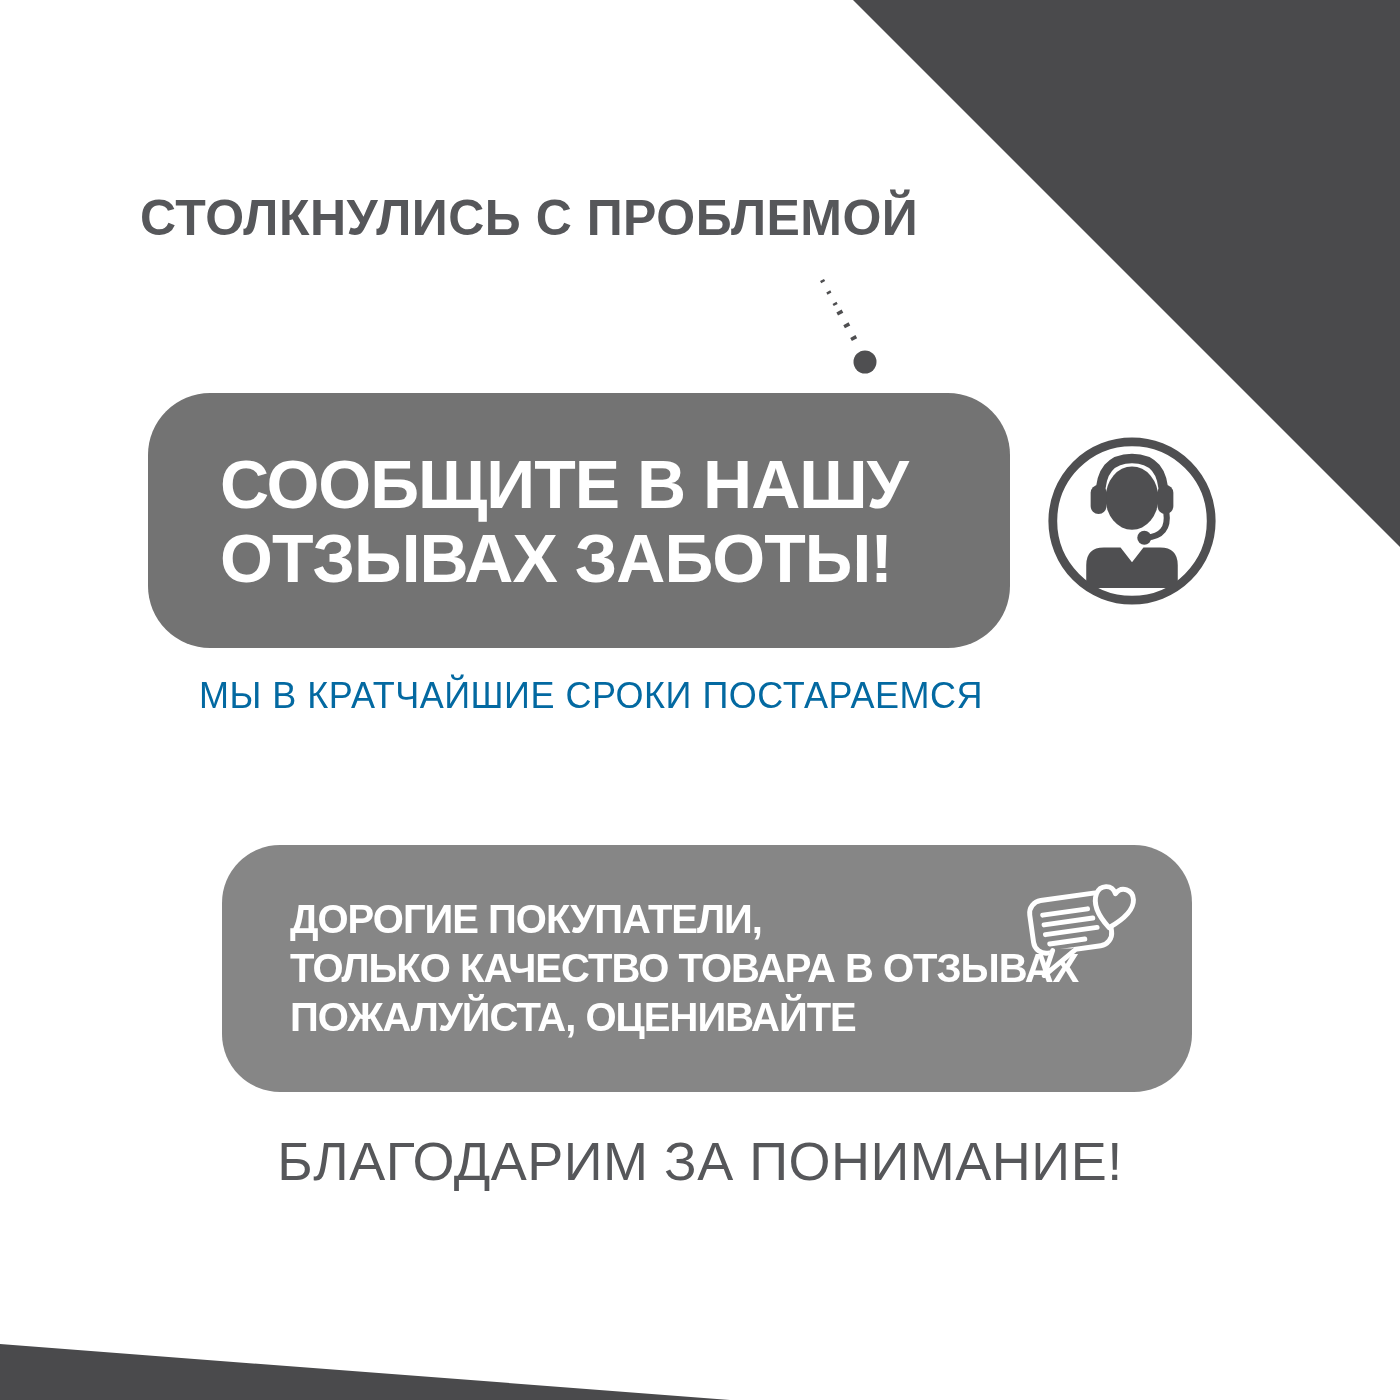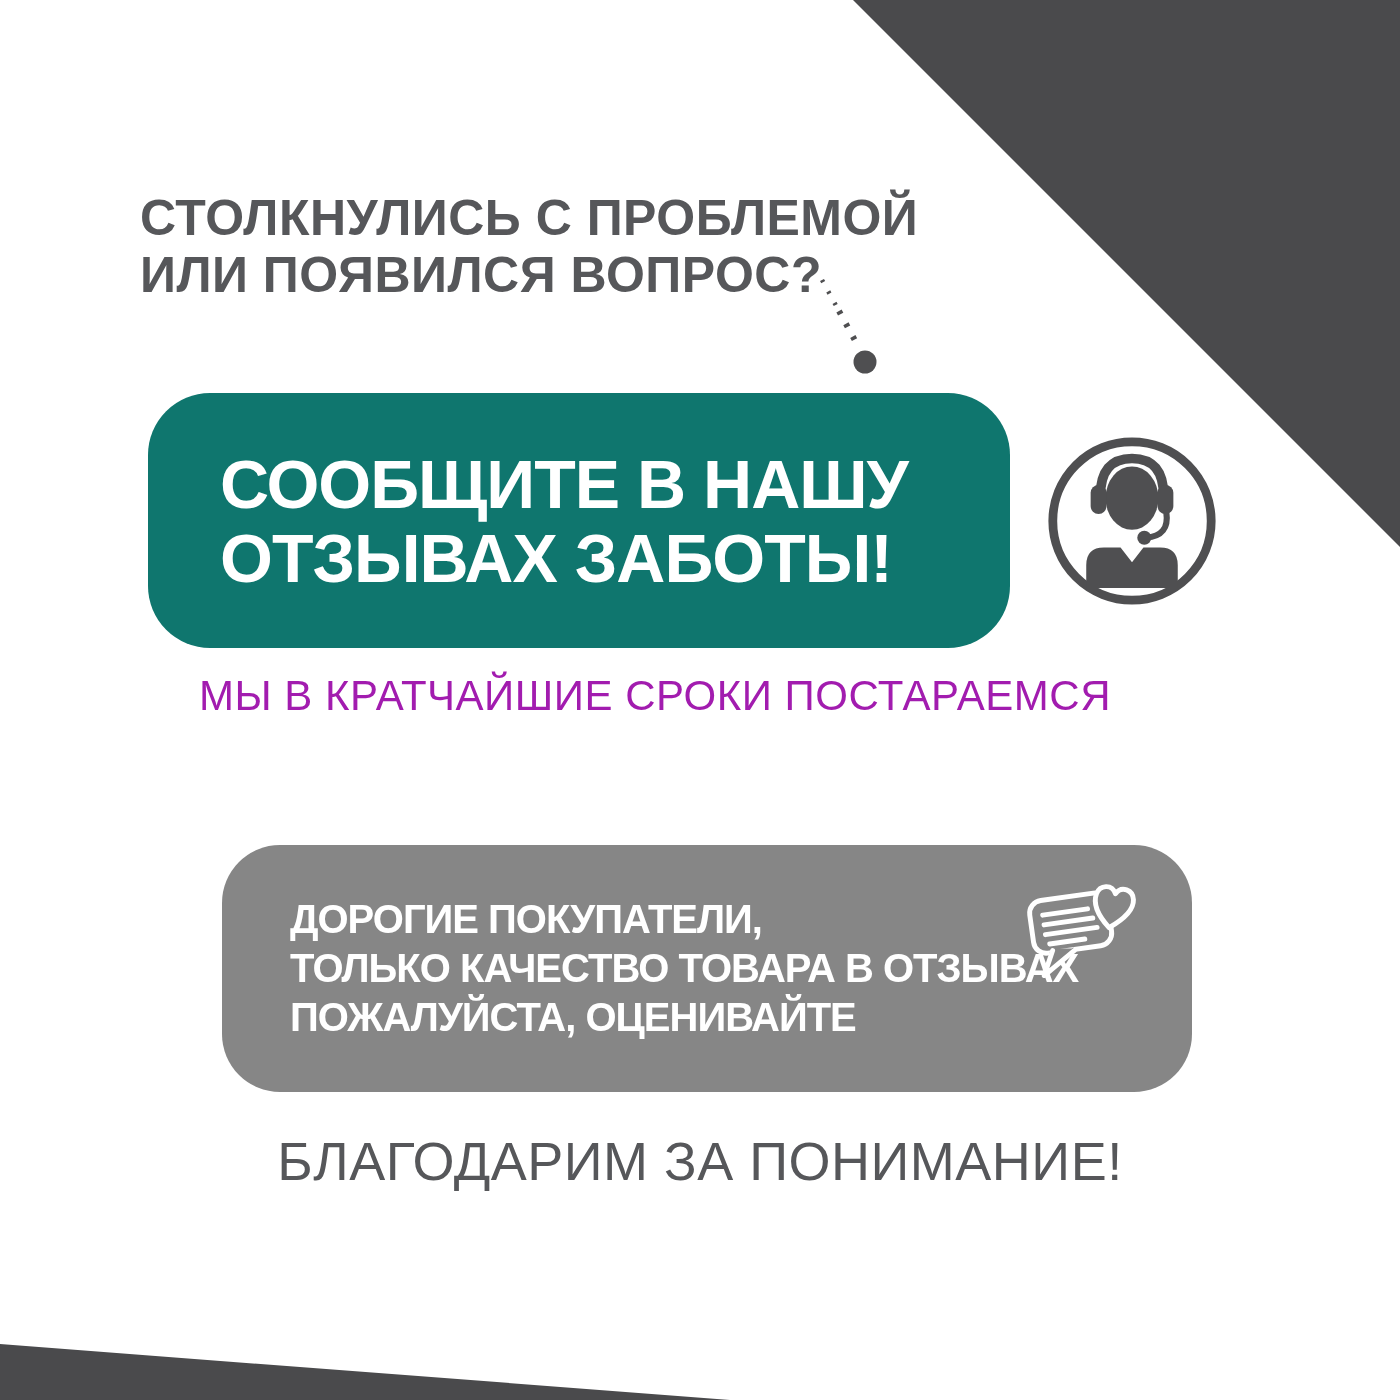--- a/index.html
+++ b/index.html
@@ -29,35 +29,35 @@
     font-size:50px;font-weight:700;
     line-height:57px;letter-spacing:.5px;
     white-space:nowrap;
   }
   
   .dotted-arrow{position:absolute;left:798px;top:266px;width:92px;height:118px;}
   
   .care-banner{
     position:absolute;left:148px;top:393px;
     width:862px;height:255px;
-    background:#0f766e;
+    background:#737373;
     border-radius:62px;
     display:flex;flex-direction:column;justify-content:center;
     padding-left:72px;box-sizing:border-box;
   }
   .care-banner .line{
     color:#ffffff;font-size:68px;font-weight:700;
     line-height:74px;letter-spacing:-1px;white-space:nowrap;
   }
   
   .support-icon{position:absolute;left:1044px;top:433px;width:176px;height:176px;}
   
   .subtext{
     position:absolute;left:199px;top:672px;
-    color:#a21caf;font-size:42px;font-weight:400;
+    color:#0369a1;font-size:36px;font-weight:400;
     line-height:47px;letter-spacing:.5px;white-space:nowrap;
   }
   
   .review-banner{
     position:absolute;left:222px;top:845px;
     width:970px;height:247px;
     background:#868686;
     border-radius:58px;
     display:flex;flex-direction:column;justify-content:center;
     padding-left:68px;box-sizing:border-box;
@@ -78,21 +78,20 @@
 </head>
 <body>
 
 <div class="canvas">
 
   <div class="corner-tr"></div>
   <div class="corner-bl"></div>
 
   <div class="heading">
     <div>СТОЛКНУЛИСЬ С ПРОБЛЕМОЙ</div>
-    <div>ИЛИ ПОЯВИЛСЯ ВОПРОС?</div>
   </div>
 
   <svg class="dotted-arrow" viewBox="0 0 92 118">
     <line x1="24" y1="14" x2="41" y2="45" stroke="#4f4f51" stroke-width="4.5" stroke-dasharray="2.5 10.5"></line>
     <line x1="41" y1="45" x2="60" y2="80" stroke="#4f4f51" stroke-width="6" stroke-dasharray="3.5 11"></line>
     <circle cx="67" cy="96" r="11.5" fill="#4f4f51"></circle>
   </svg>
 
   <div class="care-banner">
     <div class="line">СООБЩИТЕ В НАШУ</div>

